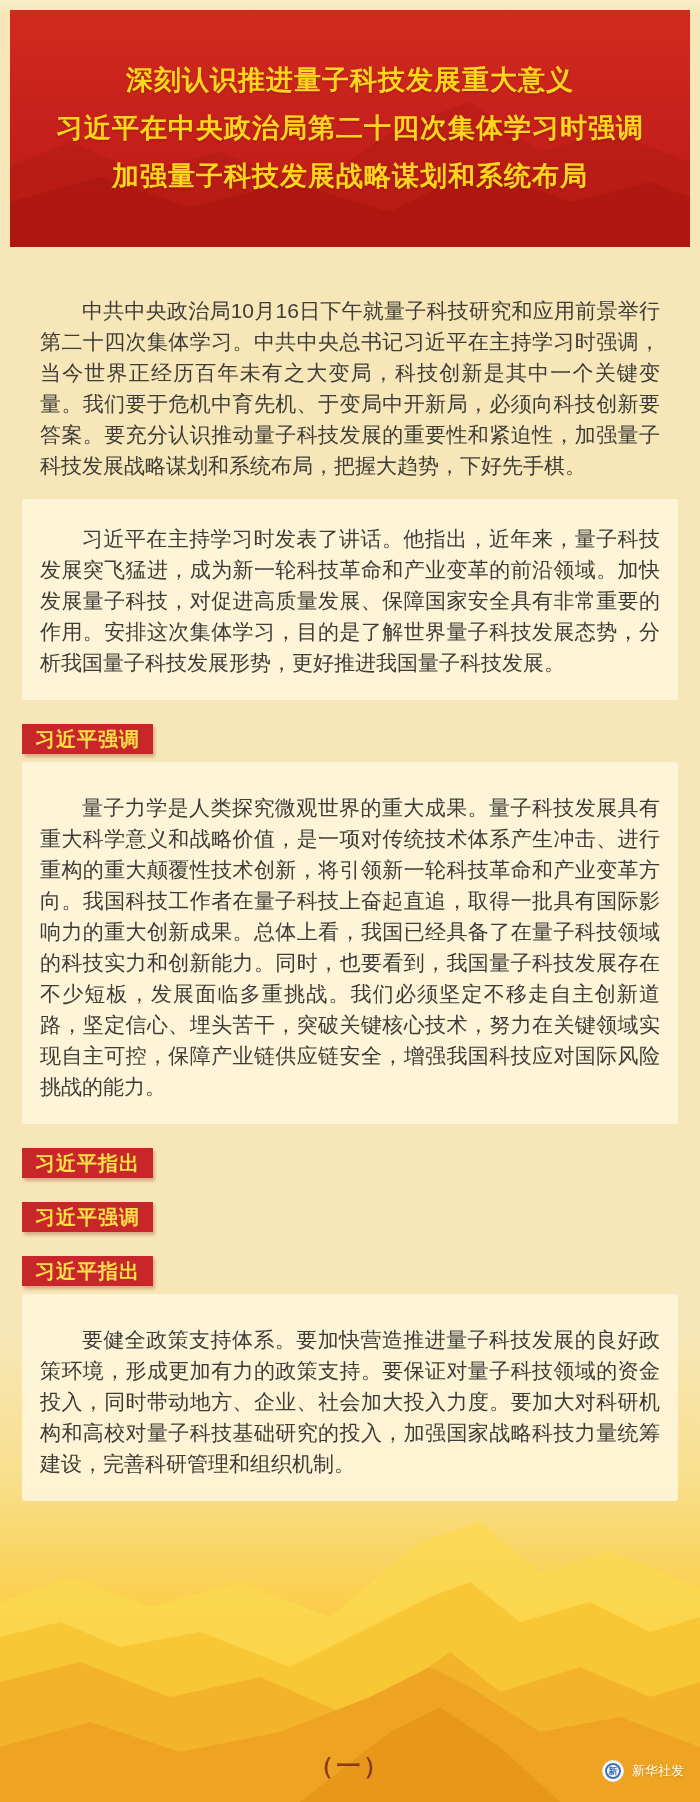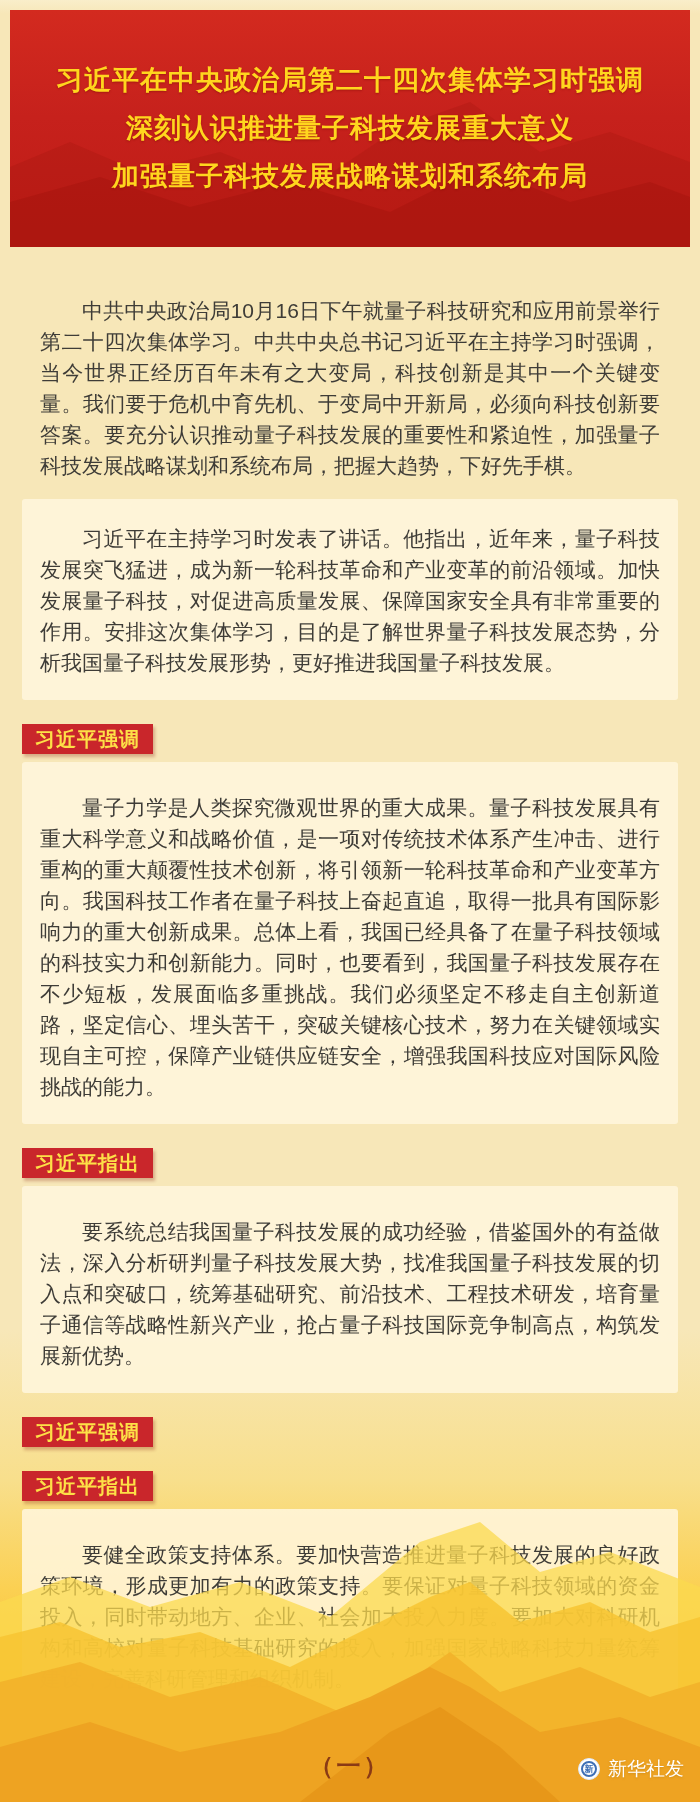--- a/index.html
+++ b/index.html
@@ -108,59 +108,56 @@
   }
   .credit-logo-inner{
     width:16px;height:16px;border-radius:50%;
     border:2px solid #3e6fb5;
     box-sizing:border-box;
     display:flex;align-items:center;justify-content:center;
     color:#3e6fb5;font-size:9px;font-weight:bold;line-height:1;
   }
   .credit-text{
     color:#ffffff;
-    font-size:19px;
+    font-size:13px;
     text-shadow:0 1px 2px rgba(180,120,10,.5);
   }
 </style>
 </head>
 <body>
 
 <div class="page">
 
   <div class="banner">
     <svg viewBox="0 0 680 150" preserveAspectRatio="none">
       <path d="M0,70 L60,45 L130,75 L210,55 L300,90 L390,30 L460,5 L530,55 L600,35 L680,65 L680,150 L0,150 Z" fill="#a3150e" opacity="0.28"></path>
       <path d="M0,105 L90,80 L180,110 L280,85 L380,115 L470,70 L560,105 L640,85 L680,100 L680,150 L0,150 Z" fill="#97110b" opacity="0.30"></path>
     </svg>
     <div class="banner-titles">
+      <div class="banner-title">深刻认识推进量子科技发展重大意义</div>
       <div class="banner-title">习近平在中央政治局第二十四次集体学习时强调</div>
-      <div class="banner-title">深刻认识推进量子科技发展重大意义</div>
       <div class="banner-title">加强量子科技发展战略谋划和系统布局</div>
     </div>
   </div>
 
   <p class="intro">中共中央政治局10月16日下午就量子科技研究和应用前景举行第二十四次集体学习。中共中央总书记习近平在主持学习时强调，当今世界正经历百年未有之大变局，科技创新是其中一个关键变量。我们要于危机中育先机、于变局中开新局，必须向科技创新要答案。要充分认识推动量子科技发展的重要性和紧迫性，加强量子科技发展战略谋划和系统布局，把握大趋势，下好先手棋。</p>
 
   <div class="card">
     <p>习近平在主持学习时发表了讲话。他指出，近年来，量子科技发展突飞猛进，成为新一轮科技革命和产业变革的前沿领域。加快发展量子科技，对促进高质量发展、保障国家安全具有非常重要的作用。安排这次集体学习，目的是了解世界量子科技发展态势，分析我国量子科技发展形势，更好推进我国量子科技发展。</p>
   </div>
 
   <div class="section">
     <span class="badge">习近平强调</span>
     <div class="card">
       <p>量子力学是人类探究微观世界的重大成果。量子科技发展具有重大科学意义和战略价值，是一项对传统技术体系产生冲击、进行重构的重大颠覆性技术创新，将引领新一轮科技革命和产业变革方向。我国科技工作者在量子科技上奋起直追，取得一批具有国际影响力的重大创新成果。总体上看，我国已经具备了在量子科技领域的科技实力和创新能力。同时，也要看到，我国量子科技发展存在不少短板，发展面临多重挑战。我们必须坚定不移走自主创新道路，坚定信心、埋头苦干，突破关键核心技术，努力在关键领域实现自主可控，保障产业链供应链安全，增强我国科技应对国际风险挑战的能力。</p>
     </div>
   </div>
 
   <div class="section">
     <span class="badge">习近平指出</span>
-    <div class="card">
-      <p>要系统总结我国量子科技发展的成功经验，借鉴国外的有益做法，深入分析研判量子科技发展大势，找准我国量子科技发展的切入点和突破口，统筹基础研究、前沿技术、工程技术研发，培育量子通信等战略性新兴产业，抢占量子科技国际竞争制高点，构筑发展新优势。</p>
-    </div>
   </div>
 
   <div class="section">
     <span class="badge">习近平强调</span>
   </div>
 
   <div class="section">
     <span class="badge">习近平指出</span>
     <div class="card">
       <p>要健全政策支持体系。要加快营造推进量子科技发展的良好政策环境，形成更加有力的政策支持。要保证对量子科技领域的资金投入，同时带动地方、企业、社会加大投入力度。要加大对科研机构和高校对量子科技基础研究的投入，加强国家战略科技力量统筹建设，完善科研管理和组织机制。</p>

